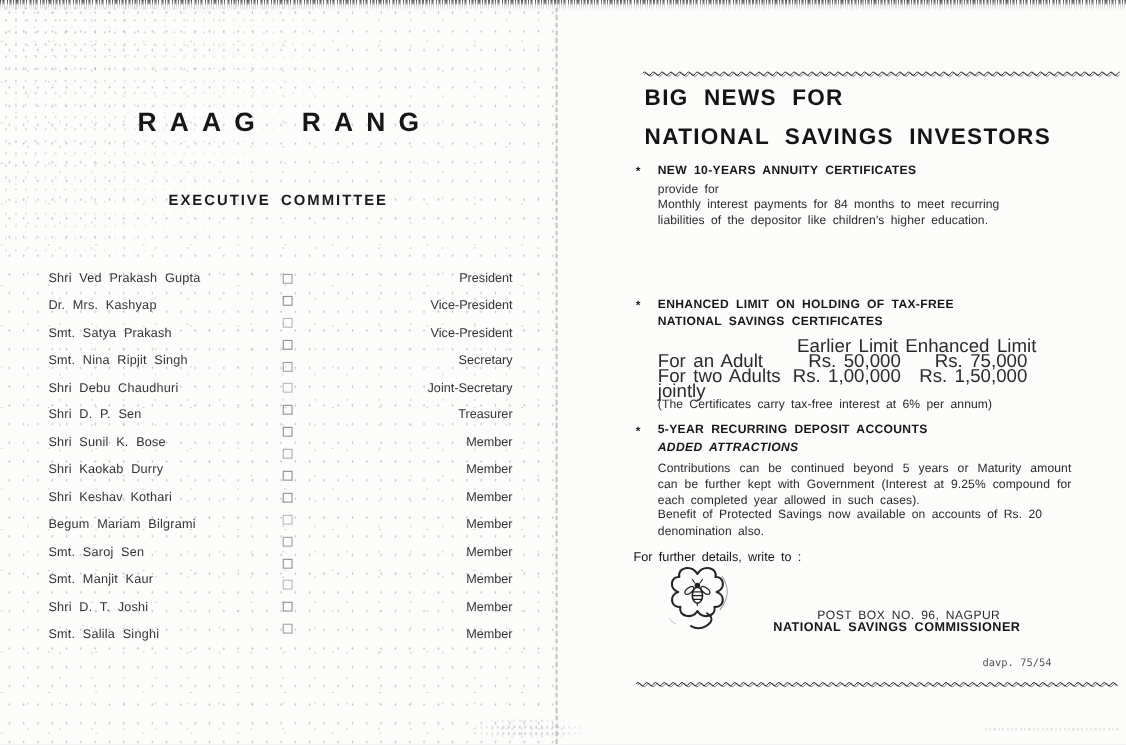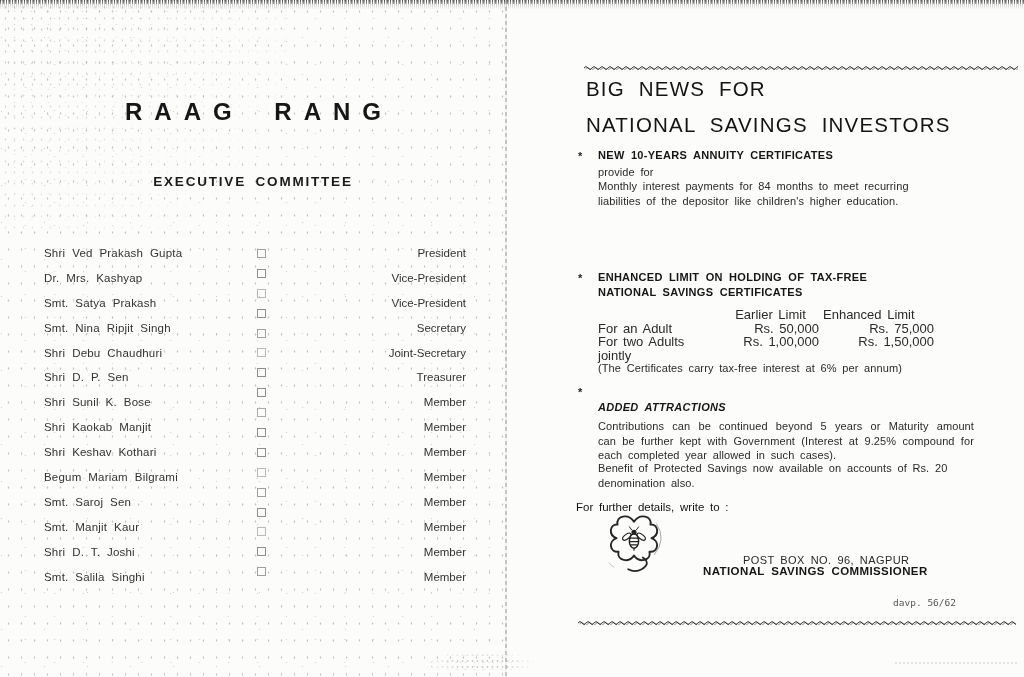--- a/index.html
+++ b/index.html
@@ -82,31 +82,31 @@
   .c-role{word-spacing:2px;}
   .squares{position:absolute;left:257px;top:249px;width:10px;}
   .squares .sq{width:7px;height:7px;border:1px solid #8f8f8f;margin-bottom:10.9px;}
   .squares .sq:nth-child(3n){opacity:.7;border-color:#9c9c9c;}
   .squares .sq:nth-child(4n+1){opacity:.85;}
   
   .page-right{position:absolute;left:506px;top:0;width:518px;height:677px;font-size:11px;}
   .page-right .abs{position:absolute;margin:0;}
   .wavy{position:absolute;height:8px;overflow:hidden;}
   .headline{
-    font-size:20.5px;font-weight:normal;color:#141414;
+    font-size:20.5px;font-weight:bold;color:#141414;
     letter-spacing:1.2px;word-spacing:7px;white-space:nowrap;
   }
   .b-marker{position:absolute;left:72px;font-size:11px;font-weight:bold;color:#222;}
   .b-title{position:absolute;left:92px;font-size:11px;font-weight:bold;color:#161616;
     letter-spacing:.3px;word-spacing:3px;white-space:nowrap;}
   .body-txt{position:absolute;left:92px;font-size:11px;line-height:14.5px;color:#2a2a2a;
     word-spacing:2.5px;letter-spacing:.1px;}
   .just{text-align:justify;}
   .limits{position:absolute;left:92px;top:308px;display:grid;
-    grid-template-columns:120px 105px 115px;line-height:13.5px;font-size:13px;color:#2a2a2a;
+    grid-template-columns:120px 105px 115px;line-height:13.5px;font-size:17px;color:#2a2a2a;
     word-spacing:2px;}
   .limits .hdr{white-space:nowrap;}
   .limits .c2h{text-align:center;}
   .limits .c3h{}
   .limits .num{text-align:right;padding-right:4px;white-space:nowrap;}
   .write-to{position:absolute;left:70px;top:489px;font-size:11.5px;font-weight:normal;color:#141414;
     word-spacing:2.5px;}
   .logo-box{position:absolute;left:97px;top:508px;width:62px;height:70px;}
   .org-name{position:absolute;left:197px;top:553px;font-size:11.5px;font-weight:bold;color:#161616;
     letter-spacing:.4px;word-spacing:3px;white-space:nowrap;}
@@ -160,21 +160,21 @@
       <span class="c-name">Shri D. P. Sen</span>
       <span class="c-role">Treasurer</span>
     </div>
 
     <div class="c-row">
       <span class="c-name">Shri Sunil K. Bose</span>
       <span class="c-role">Member</span>
     </div>
 
     <div class="c-row">
-      <span class="c-name">Shri Kaokab Manjit</span>
+      <span class="c-name">Shri Kaokab Durry</span>
       <span class="c-role">Member</span>
     </div>
 
     <div class="c-row">
       <span class="c-name">Shri Keshav Kothari</span>
       <span class="c-role">Member</span>
     </div>
 
     <div class="c-row">
       <span class="c-name">Begum Mariam Bilgrami</span>
@@ -255,20 +255,21 @@
       <span class="num">Rs. 1,50,000</span>
 
       <span>jointly</span>
       <span></span>
       <span></span>
     </div>
 
     <p class="abs body-txt" style="top:361px;width:400px;">(The Certificates carry tax-free interest at 6% per annum)</p>
 
     <span class="b-marker" style="top:386px;">*</span>
+    <span class="b-title" style="top:385px;">5-YEAR RECURRING DEPOSIT ACCOUNTS</span>
     <span class="b-title" style="top:401px;font-style:italic;">ADDED ATTRACTIONS</span>
     <p class="abs body-txt just" style="top:419px;width:376px;">Contributions can be continued beyond 5 years or Maturity amount can be further kept with Government (Interest at 9.25% compound for each completed year allowed in such cases).</p>
     <p class="abs body-txt" style="top:461px;width:376px;">Benefit of Protected Savings now available on accounts of Rs. 20 denomination also.</p>
 
     <p class="write-to">For further details, write to :</p>
 
     <div class="logo-box">
       <svg width="62" height="70" viewBox="0 0 64 72">
         <path d="M32 14 C26 5 13 8 15 17 C7 16 5 28 14 31 C5 34 7 46 16 45 C14 54 27 57 32 49 C37 57 50 54 48 45 C57 46 59 34 50 31 C59 28 57 16 49 17 C51 8 38 5 32 14 Z" fill="none" stroke="#262626" stroke-width="2" stroke-linejoin="round"></path>
         <path d="M41 51 q9 6 -1 12 q-7 4 -14 0" fill="none" stroke="#262626" stroke-width="1.8" stroke-linecap="round"></path>
@@ -279,20 +280,20 @@
         <ellipse cx="32" cy="34" rx="4.8" ry="7.5" fill="none" stroke="#222" stroke-width="1.5"></ellipse>
         <path d="M27.6 31 h8.8 M27.3 34.5 h9.4 M28 38 h8" stroke="#222" stroke-width="1.2"></path>
         <ellipse cx="24.5" cy="29.5" rx="5" ry="2.4" fill="none" stroke="#222" stroke-width="1.2" transform="rotate(-38 24.5 29.5)"></ellipse>
         <ellipse cx="39.5" cy="29.5" rx="5" ry="2.4" fill="none" stroke="#222" stroke-width="1.2" transform="rotate(38 39.5 29.5)"></ellipse>
         <path d="M32 41.5 l0 2.5" stroke="#222" stroke-width="1.2"></path>
       </svg>
     </div>
 
     <p class="org-name">NATIONAL SAVINGS COMMISSIONER</p>
     <p class="org-addr">POST BOX NO. 96, NAGPUR</p>
-    <p class="imprint">davp. 56/62</p>
+    <p class="imprint">davp. 75/54</p>
 
     <div class="wavy" style="left:72px;top:617px;width:438px;"><svg width="438" height="8">
           <path d="M0 4 q2 -3 4 0 q2 3 4 0 q2 -3 4 0 q2 3 4 0 q2 -3 4 0 q2 3 4 0 q2 -3 4 0 q2 3 4 0 q2 -3 4 0 q2 3 4 0 q2 -3 4 0 q2 3 4 0 q2 -3 4 0 q2 3 4 0 q2 -3 4 0 q2 3 4 0 q2 -3 4 0 q2 3 4 0 q2 -3 4 0 q2 3 4 0 q2 -3 4 0 q2 3 4 0 q2 -3 4 0 q2 3 4 0 q2 -3 4 0 q2 3 4 0 q2 -3 4 0 q2 3 4 0 q2 -3 4 0 q2 3 4 0 q2 -3 4 0 q2 3 4 0 q2 -3 4 0 q2 3 4 0 q2 -3 4 0 q2 3 4 0 q2 -3 4 0 q2 3 4 0 q2 -3 4 0 q2 3 4 0 q2 -3 4 0 q2 3 4 0 q2 -3 4 0 q2 3 4 0 q2 -3 4 0 q2 3 4 0 q2 -3 4 0 q2 3 4 0 q2 -3 4 0 q2 3 4 0 q2 -3 4 0 q2 3 4 0 q2 -3 4 0 q2 3 4 0 q2 -3 4 0 q2 3 4 0 q2 -3 4 0 q2 3 4 0 q2 -3 4 0 q2 3 4 0 q2 -3 4 0 q2 3 4 0 q2 -3 4 0 q2 3 4 0 q2 -3 4 0 q2 3 4 0 q2 -3 4 0 q2 3 4 0 q2 -3 4 0 q2 3 4 0 q2 -3 4 0 q2 3 4 0 q2 -3 4 0 q2 3 4 0 q2 -3 4 0 q2 3 4 0 q2 -3 4 0 q2 3 4 0 q2 -3 4 0 q2 3 4 0 q2 -3 4 0 q2 3 4 0 q2 -3 4 0 q2 3 4 0 q2 -3 4 0 q2 3 4 0 q2 -3 4 0 q2 3 4 0 q2 -3 4 0 q2 3 4 0 q2 -3 4 0 q2 3 4 0 q2 -3 4 0 q2 3 4 0 q2 -3 4 0 q2 3 4 0 q2 -3 4 0 q2 3 4 0 q2 -3 4 0 q2 3 4 0 q2 -3 4 0 q2 3 4 0 q2 -3 4 0 q2 3 4 0 q2 -3 4 0 q2 3 4 0 q2 -3 4 0 q2 3 4 0 q2 -3 4 0 q2 3 4 0" fill="none" stroke="#1c1c1c" stroke-width="0.9" opacity="1"></path>
           <path d="M0 4 q2 -3 4 0 q2 3 4 0 q2 -3 4 0 q2 3 4 0 q2 -3 4 0 q2 3 4 0 q2 -3 4 0 q2 3 4 0 q2 -3 4 0 q2 3 4 0 q2 -3 4 0 q2 3 4 0 q2 -3 4 0 q2 3 4 0 q2 -3 4 0 q2 3 4 0 q2 -3 4 0 q2 3 4 0 q2 -3 4 0 q2 3 4 0 q2 -3 4 0 q2 3 4 0 q2 -3 4 0 q2 3 4 0 q2 -3 4 0 q2 3 4 0 q2 -3 4 0 q2 3 4 0 q2 -3 4 0 q2 3 4 0 q2 -3 4 0 q2 3 4 0 q2 -3 4 0 q2 3 4 0 q2 -3 4 0 q2 3 4 0 q2 -3 4 0 q2 3 4 0 q2 -3 4 0 q2 3 4 0 q2 -3 4 0 q2 3 4 0 q2 -3 4 0 q2 3 4 0 q2 -3 4 0 q2 3 4 0 q2 -3 4 0 q2 3 4 0 q2 -3 4 0 q2 3 4 0 q2 -3 4 0 q2 3 4 0 q2 -3 4 0 q2 3 4 0 q2 -3 4 0 q2 3 4 0 q2 -3 4 0 q2 3 4 0 q2 -3 4 0 q2 3 4 0 q2 -3 4 0 q2 3 4 0 q2 -3 4 0 q2 3 4 0 q2 -3 4 0 q2 3 4 0 q2 -3 4 0 q2 3 4 0 q2 -3 4 0 q2 3 4 0 q2 -3 4 0 q2 3 4 0 q2 -3 4 0 q2 3 4 0 q2 -3 4 0 q2 3 4 0 q2 -3 4 0 q2 3 4 0 q2 -3 4 0 q2 3 4 0 q2 -3 4 0 q2 3 4 0 q2 -3 4 0 q2 3 4 0 q2 -3 4 0 q2 3 4 0 q2 -3 4 0 q2 3 4 0 q2 -3 4 0 q2 3 4 0 q2 -3 4 0 q2 3 4 0 q2 -3 4 0 q2 3 4 0 q2 -3 4 0 q2 3 4 0 q2 -3 4 0 q2 3 4 0 q2 -3 4 0 q2 3 4 0 q2 -3 4 0 q2 3 4 0 q2 -3 4 0 q2 3 4 0 q2 -3 4 0 q2 3 4 0 q2 -3 4 0 q2 3 4 0 q2 -3 4 0 q2 3 4 0" fill="none" stroke="#1c1c1c" stroke-width="0.9" opacity="0.55" transform="translate(1.7,0.9)"></path>
         </svg></div>
   </div>
 </div>
 
 </body></html>

